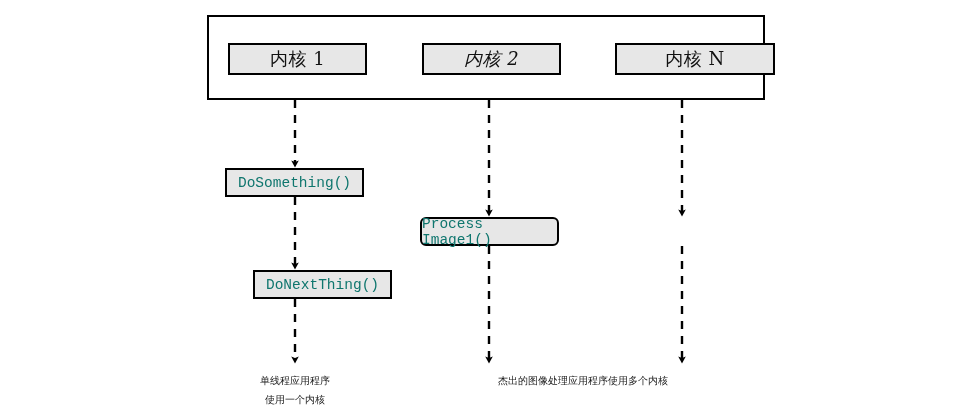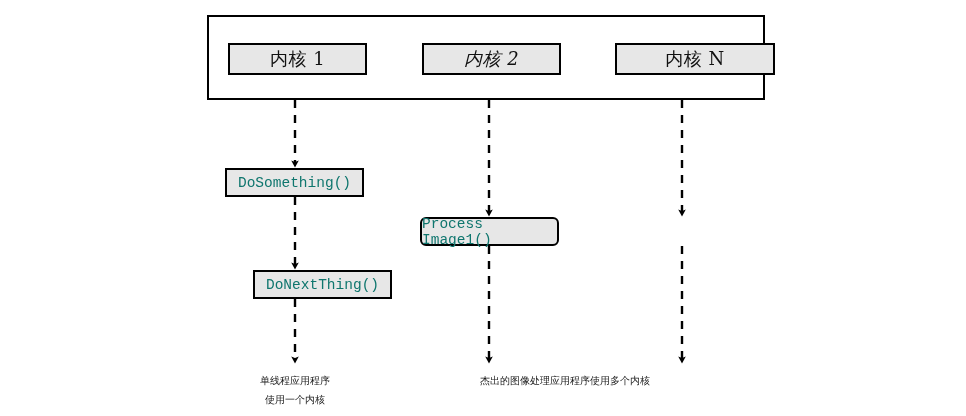--- a/index.html
+++ b/index.html
@@ -65,21 +65,21 @@
   .caption {
     position: absolute;
     font-family: "DejaVu Serif", "Liberation Serif", serif;
     font-size: 10px;
     color: #1a1a1a;
     text-align: center;
     line-height: 19px;
     white-space: pre-line;
   }
   .caption-left  { left: 195px; top: 371px; width: 200px; }
-  .caption-right { left: 415px; top: 371px; width: 300px; }
+  .caption-right { left: 433px; top: 371px; width: 300px; }
 
   svg.edges {
     position: absolute;
     left: 0; top: 0;
     width: 966px;
     height: 416px;
     pointer-events: none;
   }
 </style>
 </head>

